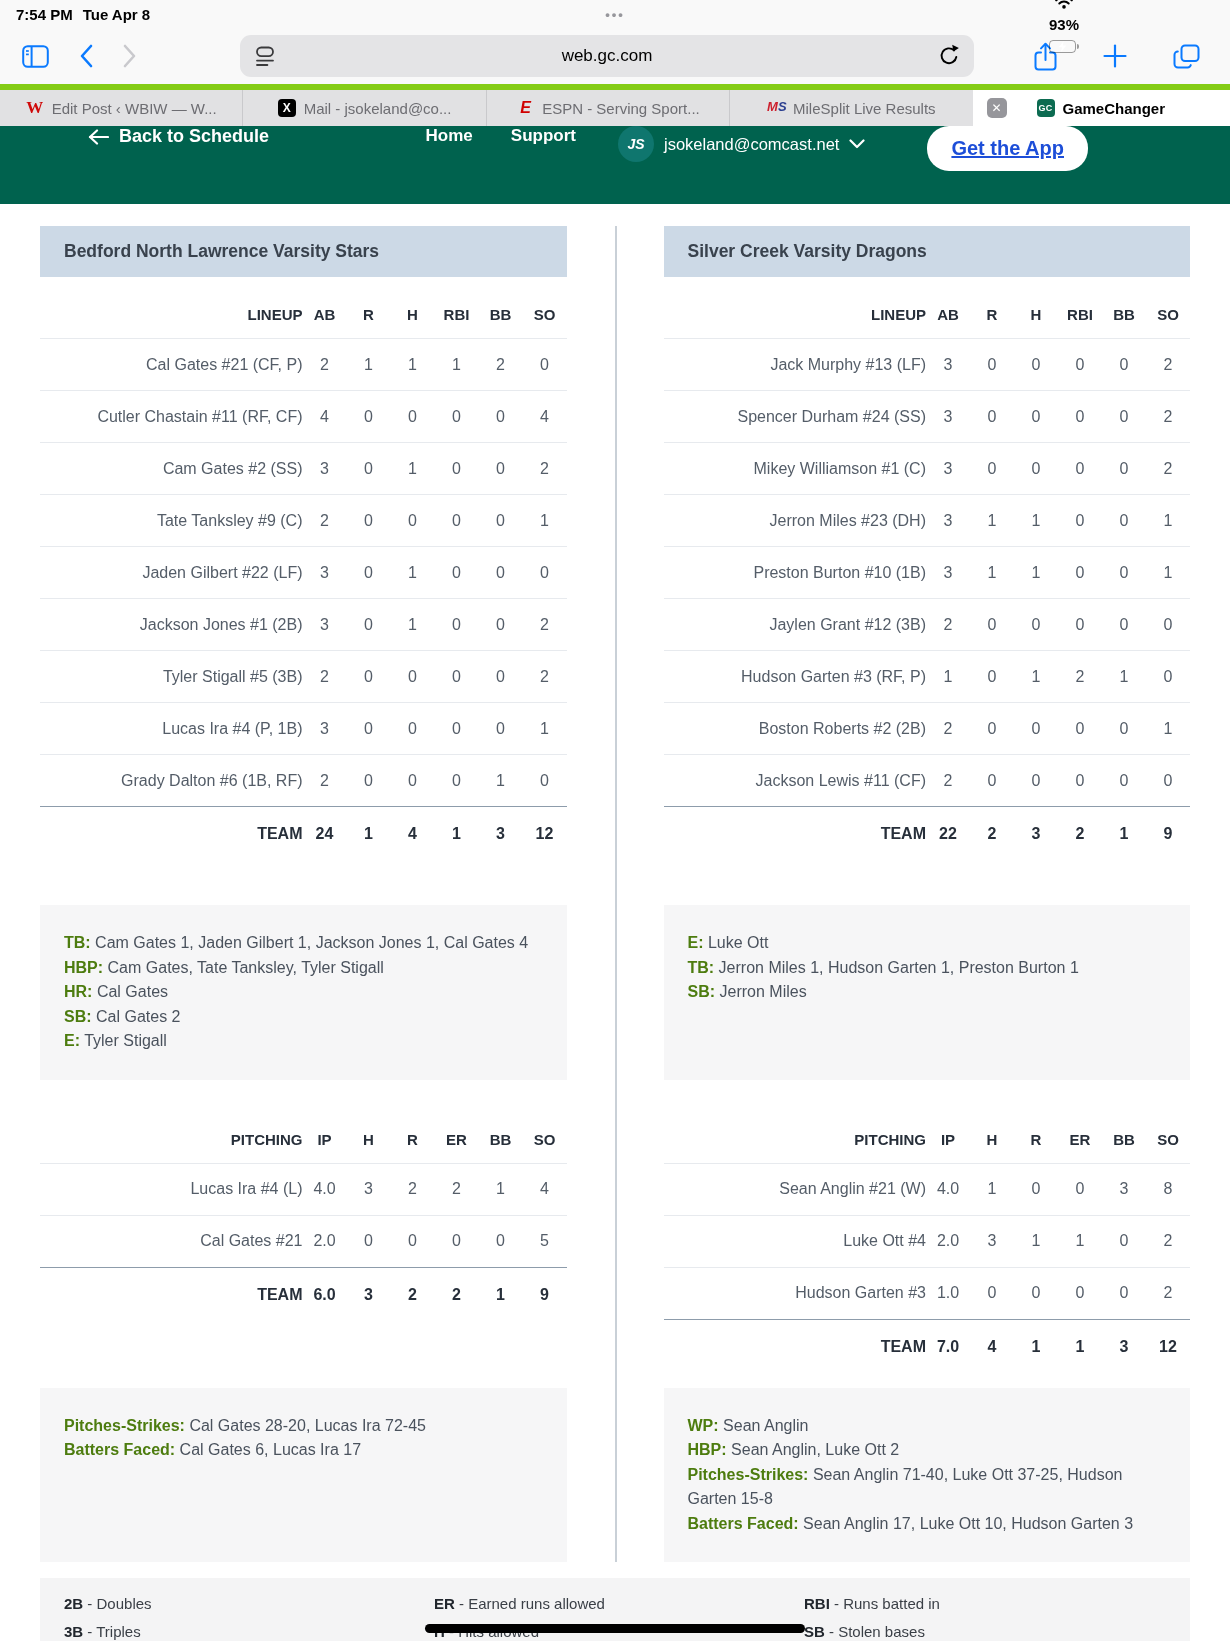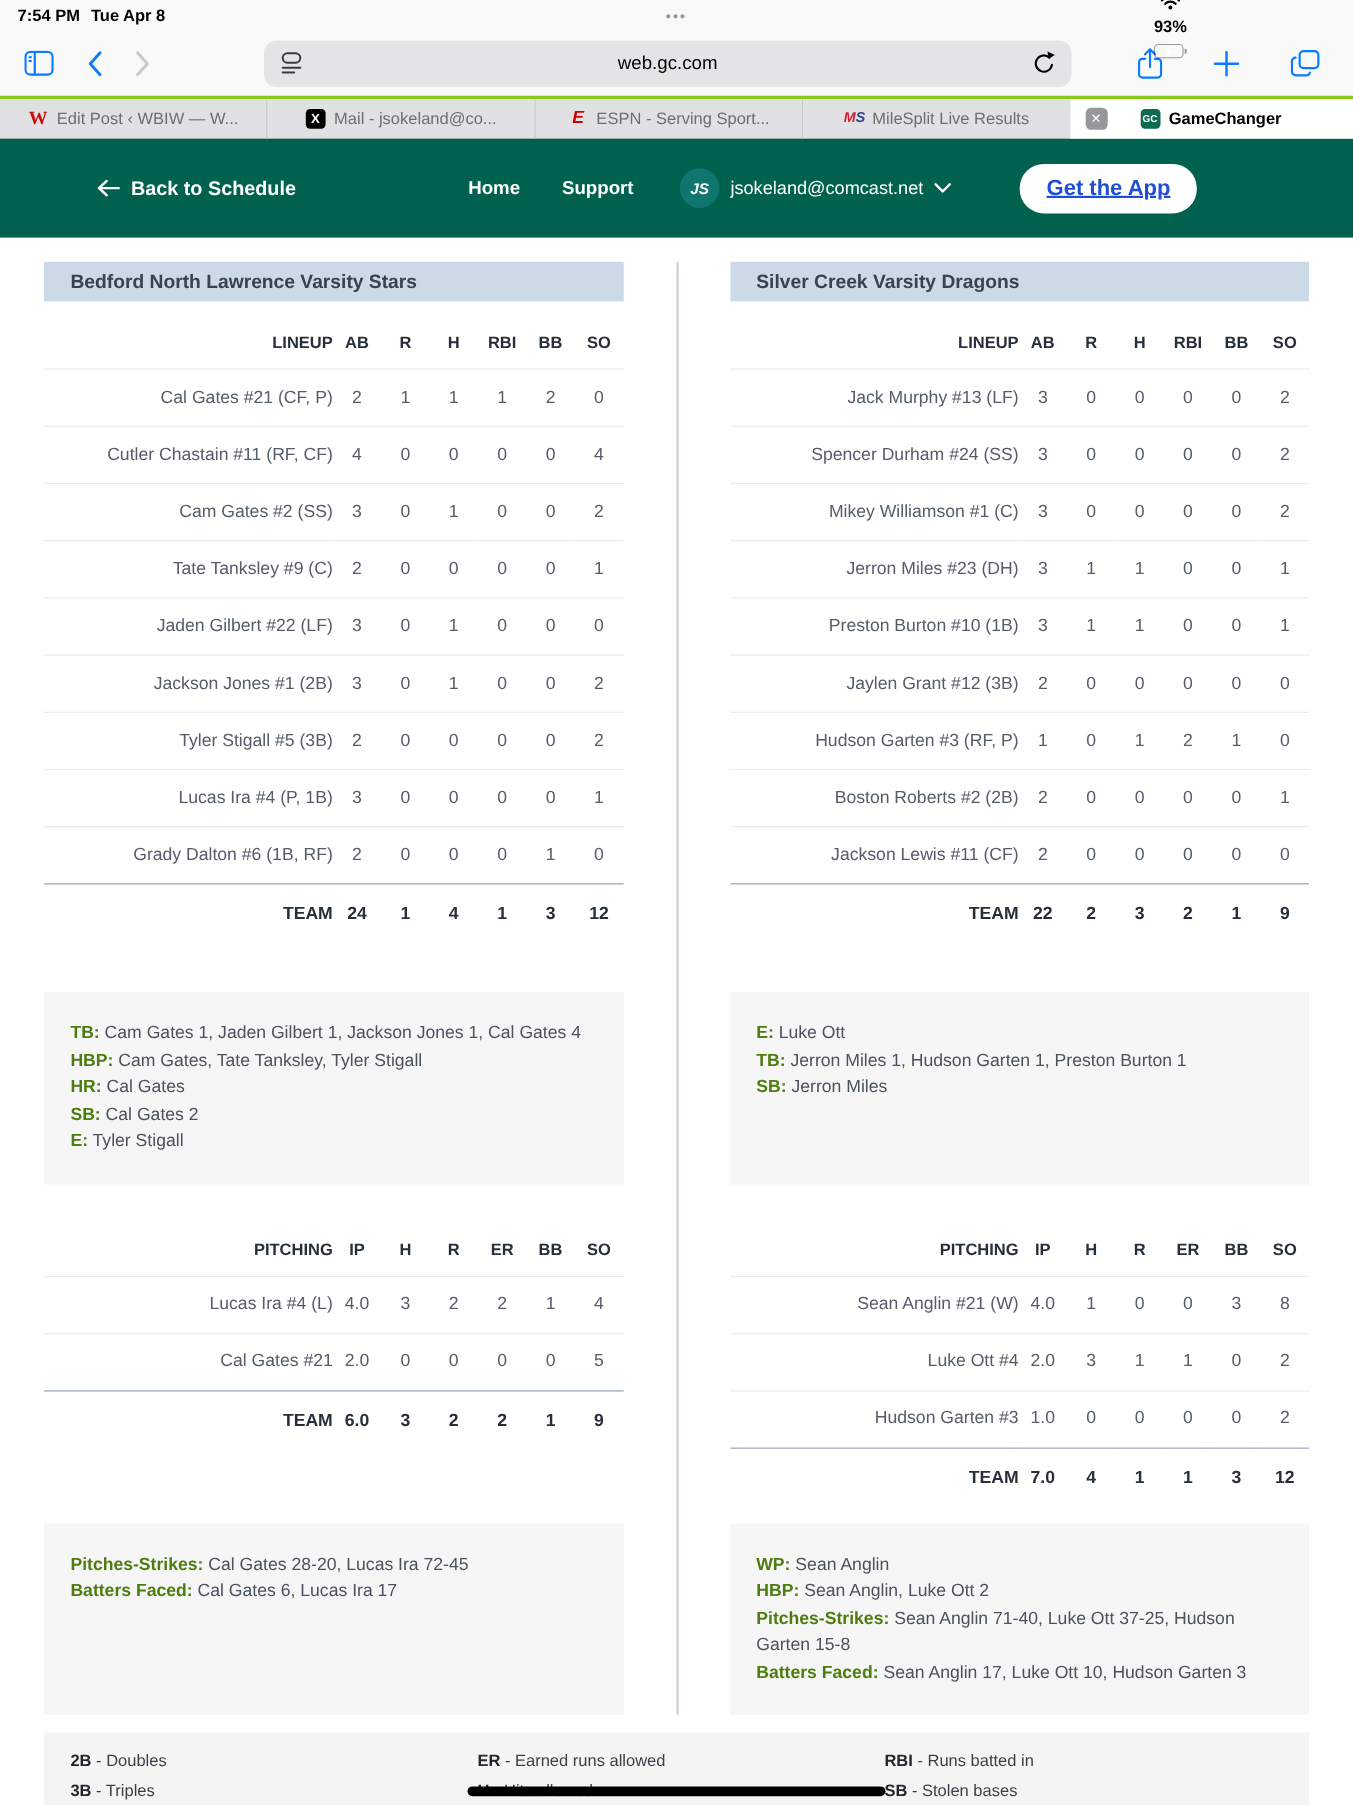--- a/index.html
+++ b/index.html
@@ -21,21 +21,21 @@
   .battery-body {
     width:27px; height:13px; border:1px solid rgba(0,0,0,.38); border-radius:4px;
     padding:1px; position:relative;
   }
   .battery-fill { width:92%; height:100%; background:#33c759; border-radius:2px; }
   .battery-bolt { position:absolute; inset:0; display:flex; align-items:center; justify-content:center; }
   .battery-cap { width:2px; height:5px; background:rgba(0,0,0,.38); border-radius:0 2px 2px 0; }
   
   .toolbar {
     height:62px; background:#f9f9f9; display:flex; align-items:center;
-    padding:0 22px; border-bottom:3px solid #84cc16;
+    padding:0 22px; border-bottom:6px solid #84cc16;
   }
   .tb-left { display:flex; align-items:center; gap:30px; width:190px; }
   .icon-btn { display:flex; align-items:center; justify-content:center; cursor:default; }
   .url-field {
     flex:1; height:42px; margin:0 60px 0 28px; background:#e4e4e6; border-radius:11px;
     display:flex; align-items:center; padding:0 14px; position:relative;
   }
   .url-text { flex:1; text-align:center; font-size:17px; color:#000; }
   .tb-right { display:flex; align-items:center; gap:46px; padding-right:8px; }
   
@@ -53,21 +53,21 @@
   .fav-ms { font-style:italic; font-size:13px; color:#2b3f90; display:inline-block; }
   .fav-ms::first-letter { color:#cc1f2d; }
   .fav-gc { background:#0c6b51; color:#fff; border-radius:4px; font-size:9px; letter-spacing:.2px; }
   .tab-close {
     width:20px; height:20px; background:#96969b; border-radius:5px; color:#fff;
     font-size:12px; font-weight:bold; display:flex; align-items:center; justify-content:center;
     margin-right:22px; flex:none;
   }
   
   .app-header {
-    height:90px; background:#00624E; display:flex; align-items:center;
+    height:78px; background:#00624E; display:flex; align-items:flex-start;
     color:#fff; padding:0 142px 0 88px;
   }
   .back-link { display:flex; align-items:center; gap:10px; font-size:18px; font-weight:700; }
   .nav-link { font-size:17px; font-weight:600; }
   .nav-home { margin-left:auto; }
   .nav-support { margin-left:38px; }
   .account { display:flex; align-items:center; gap:10px; margin-left:42px; }
   .avatar {
     width:36px; height:36px; border-radius:50%; background:#0f766e; color:#fff;
     display:flex; align-items:center; justify-content:center;
@@ -76,21 +76,21 @@
   .account-email { font-size:16.5px; }
   .cta-btn {
     margin-left:62px; background:#fff; color:#1d4ed8; font-size:20px; font-weight:700;
     border:none; border-radius:22px; padding:11px 24px; white-space:nowrap;text-decoration:underline;
   }
   
   .content { padding:22px 40px 0; }
   .columns { display:grid; grid-template-columns:1fr 1fr; column-gap:97px; position:relative; }
   .col-divider { position:absolute; left:50%; top:0; bottom:0; width:1.5px; background:#c9d0d7; }
   .team-head {
-    background:#ccd9e6; height:36px; display:flex; align-items:center; padding:0 24px;
+    background:#ccd9e6; height:51px; display:flex; align-items:center; padding:0 24px;
     font-size:17.5px; font-weight:700; color:#39424d;
   }
   .tbl-wrap { margin-top:20px; }
   table.box { width:100%; border-collapse:collapse; }
   table.box th {
     font-size:15px; font-weight:700; color:#272f3a; text-align:center; padding:9px 0 15px;
   }
   table.box th.name, table.box td.name { text-align:right; padding-left:2px; }
   table.box td {
     font-size:16px; color:#545d68; text-align:center; padding:16.5px 0;

